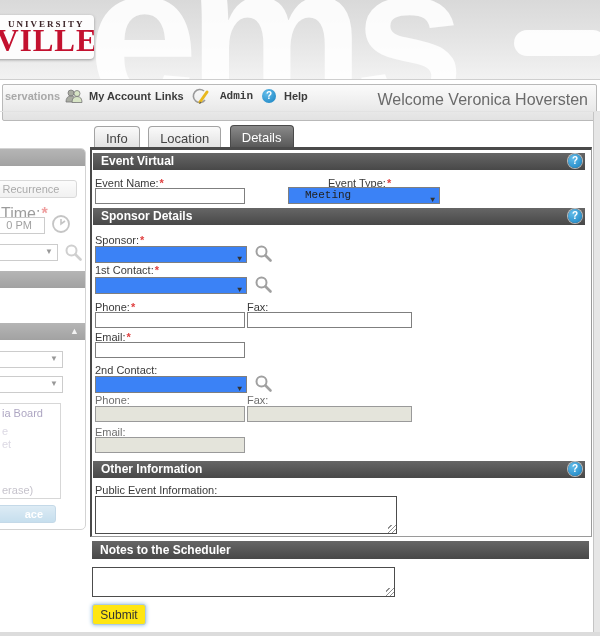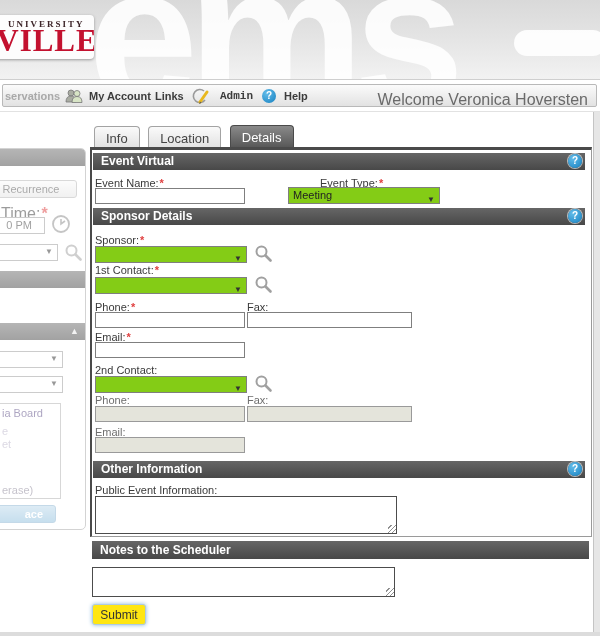--- a/index.html
+++ b/index.html
@@ -17,21 +17,21 @@
     background:rgba(255,255,255,0.9); border-radius:14px; }
   .logo-card { position:absolute; left:-18px; top:15px; width:112px; height:44px;
     background:#fdfdfd; border-radius:4px; box-shadow:0 1px 3px rgba(0,0,0,0.35); overflow:hidden; }
   .logo-small { position:absolute; left:26px; top:4px; font-family:"Liberation Serif",serif;
     font-size:9px; font-weight:bold; letter-spacing:2px; color:#3c2428; }
   .logo-large { position:absolute; left:-4px; top:11px; font-family:"Liberation Serif",serif;
     font-size:31px; font-weight:bold; letter-spacing:1px; color:#c3112f; line-height:30px; }
   .banner-title { position:absolute; left:96px; top:26px; font-size:17px; font-weight:bold; color:#ee0000; }
 
   
-  .nav { position:absolute; left:2px; top:84px; width:595px; height:23px;
+  .nav { position:absolute; left:2px; top:84px; width:595px; height:37px;
     background:linear-gradient(180deg,#fbfbfb,#e2e2e2); border:1px solid #b9b9b9; border-radius:2px; }
   .nav-item { position:absolute; top:5px; font-size:11px; font-weight:bold; color:#3c3c3c; cursor:pointer; }
   .nav-muted { color:#a9a9a9; }
   .nav-welcome { position:absolute; top:6px; right:8px; font-size:16px; color:#6a6a6a; font-weight:normal; }
   .nav-icon { position:absolute; top:3px; width:18px; height:16px; }
   .help-circle { display:inline-block; width:14px; height:14px; border-radius:50%;
     background:radial-gradient(circle at 35% 30%, #64bdea, #1580c0); color:#fff; font-size:10px;
     font-weight:bold; text-align:center; line-height:14px; }
   .content-top-line { position:absolute; left:0; top:111px; width:600px; height:1px; background:#e2e2e2; }
   .right-strip { position:absolute; left:593px; top:112px; width:7px; height:524px;
@@ -73,22 +73,22 @@
     border-top:3px solid #4a4a4a; border-left:2px solid #4a4a4a; border-right:1px solid #9a9a9a;
     border-bottom:1px solid #9a9a9a; }
   .sec-header { position:absolute; left:1px; width:492px; height:17px;
     background:linear-gradient(180deg,#666666,#484848); color:#fff; font-size:12px; font-weight:bold;
     padding-left:8px; line-height:17px; }
   .sec-help { position:absolute; right:3px; top:1px; cursor:pointer; box-shadow:0 0 0 1px rgba(255,255,255,0.6); border-radius:50%; }
   .f-label { position:absolute; font-size:11px; color:#3a3a3a; white-space:nowrap; }
   .f-input { position:absolute; height:16px; background:#fff; border:1px solid #7f7f7f; font-size:11px;
     padding:0 2px; font-family:"Liberation Sans",sans-serif; }
   .f-input:disabled, .f-input.disabled { background:#e4e4db; border-color:#9a9a9a; }
-  .f-select { position:absolute; height:17px; background:#84cc16; border:1px solid #7f7f7f; font-size:11px;
-    color:#222; line-height:15px; padding-left:4px; cursor:pointer; }
+  .f-select { position:absolute; height:17px; background:#3b82f6; border:1px solid #7f7f7f; font-size:11px;
+    color:#222; line-height:15px; padding-left:16px; cursor:pointer;font-family:Liberation Mono, monospace; }
   .f-select .arr { position:absolute; right:4px; top:4px; font-size:8px; color:#333; }
   .mag { position:absolute; width:19px; height:19px; cursor:pointer; }
   .f-textarea { position:absolute; background:#fff; border:1px solid #4c4c4c; resize:none;
     font-family:"Liberation Sans",sans-serif; font-size:11px; }
   .resize-grip { position:absolute; width:8px; height:8px;
     background:repeating-linear-gradient(135deg, transparent 0 2px, #909090 2px 3px); cursor:nwse-resize; }
   .notes-header { position:absolute; left:2px; top:418px; width:497px; height:18px;
     background:linear-gradient(180deg,#666666,#484848); color:#fff; font-size:12px; font-weight:bold;
     padding-left:8px; line-height:18px; }
   .submit-btn { position:absolute; left:2px; top:481px; width:54px; height:21px; background:#ffe612;
@@ -186,21 +186,21 @@
     </div>
 
     <div class="panel">
 
       <div class="sec-header" style="top:3px;">
         <span>Event Virtual</span>
         <span class="help-circle sec-help">?</span>
       </div>
       <div class="f-label" style="left:3px; top:27px;"><span>Event Name:</span><span class="req">*</span></div>
       <input class="f-input" style="left: 3px; top: 38px; width: 150px;">
-      <div class="f-label" style="left:200px; top:27px;padding-left:28px;"><span>Event Type:</span><span class="req">*</span></div>
+      <div class="f-label" style="left:208px; top:27px;padding-left:28px;"><span>Event Type:</span><span class="req">*</span></div>
       <div class="f-select" style="left:196px; top:37px; width:152px;">
         <span>Meeting</span>
         <span class="arr">▼</span>
       </div>
 
       <div class="sec-header" style="top:58px;">
         <span>Sponsor Details</span>
         <span class="help-circle sec-help">?</span>
       </div>
       <div class="f-label" style="left:3px; top:84px;"><span>Sponsor:</span><span class="req">*</span></div>

